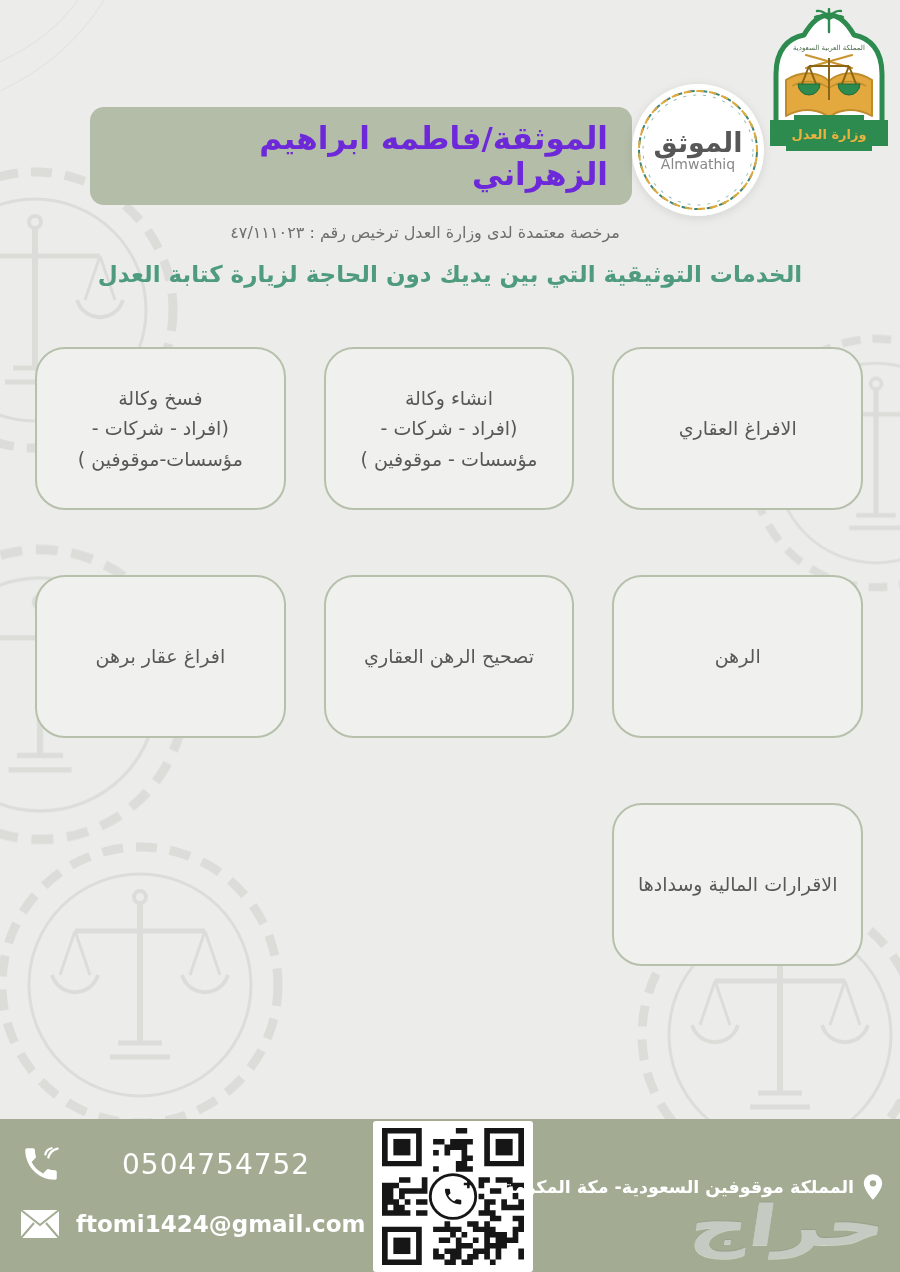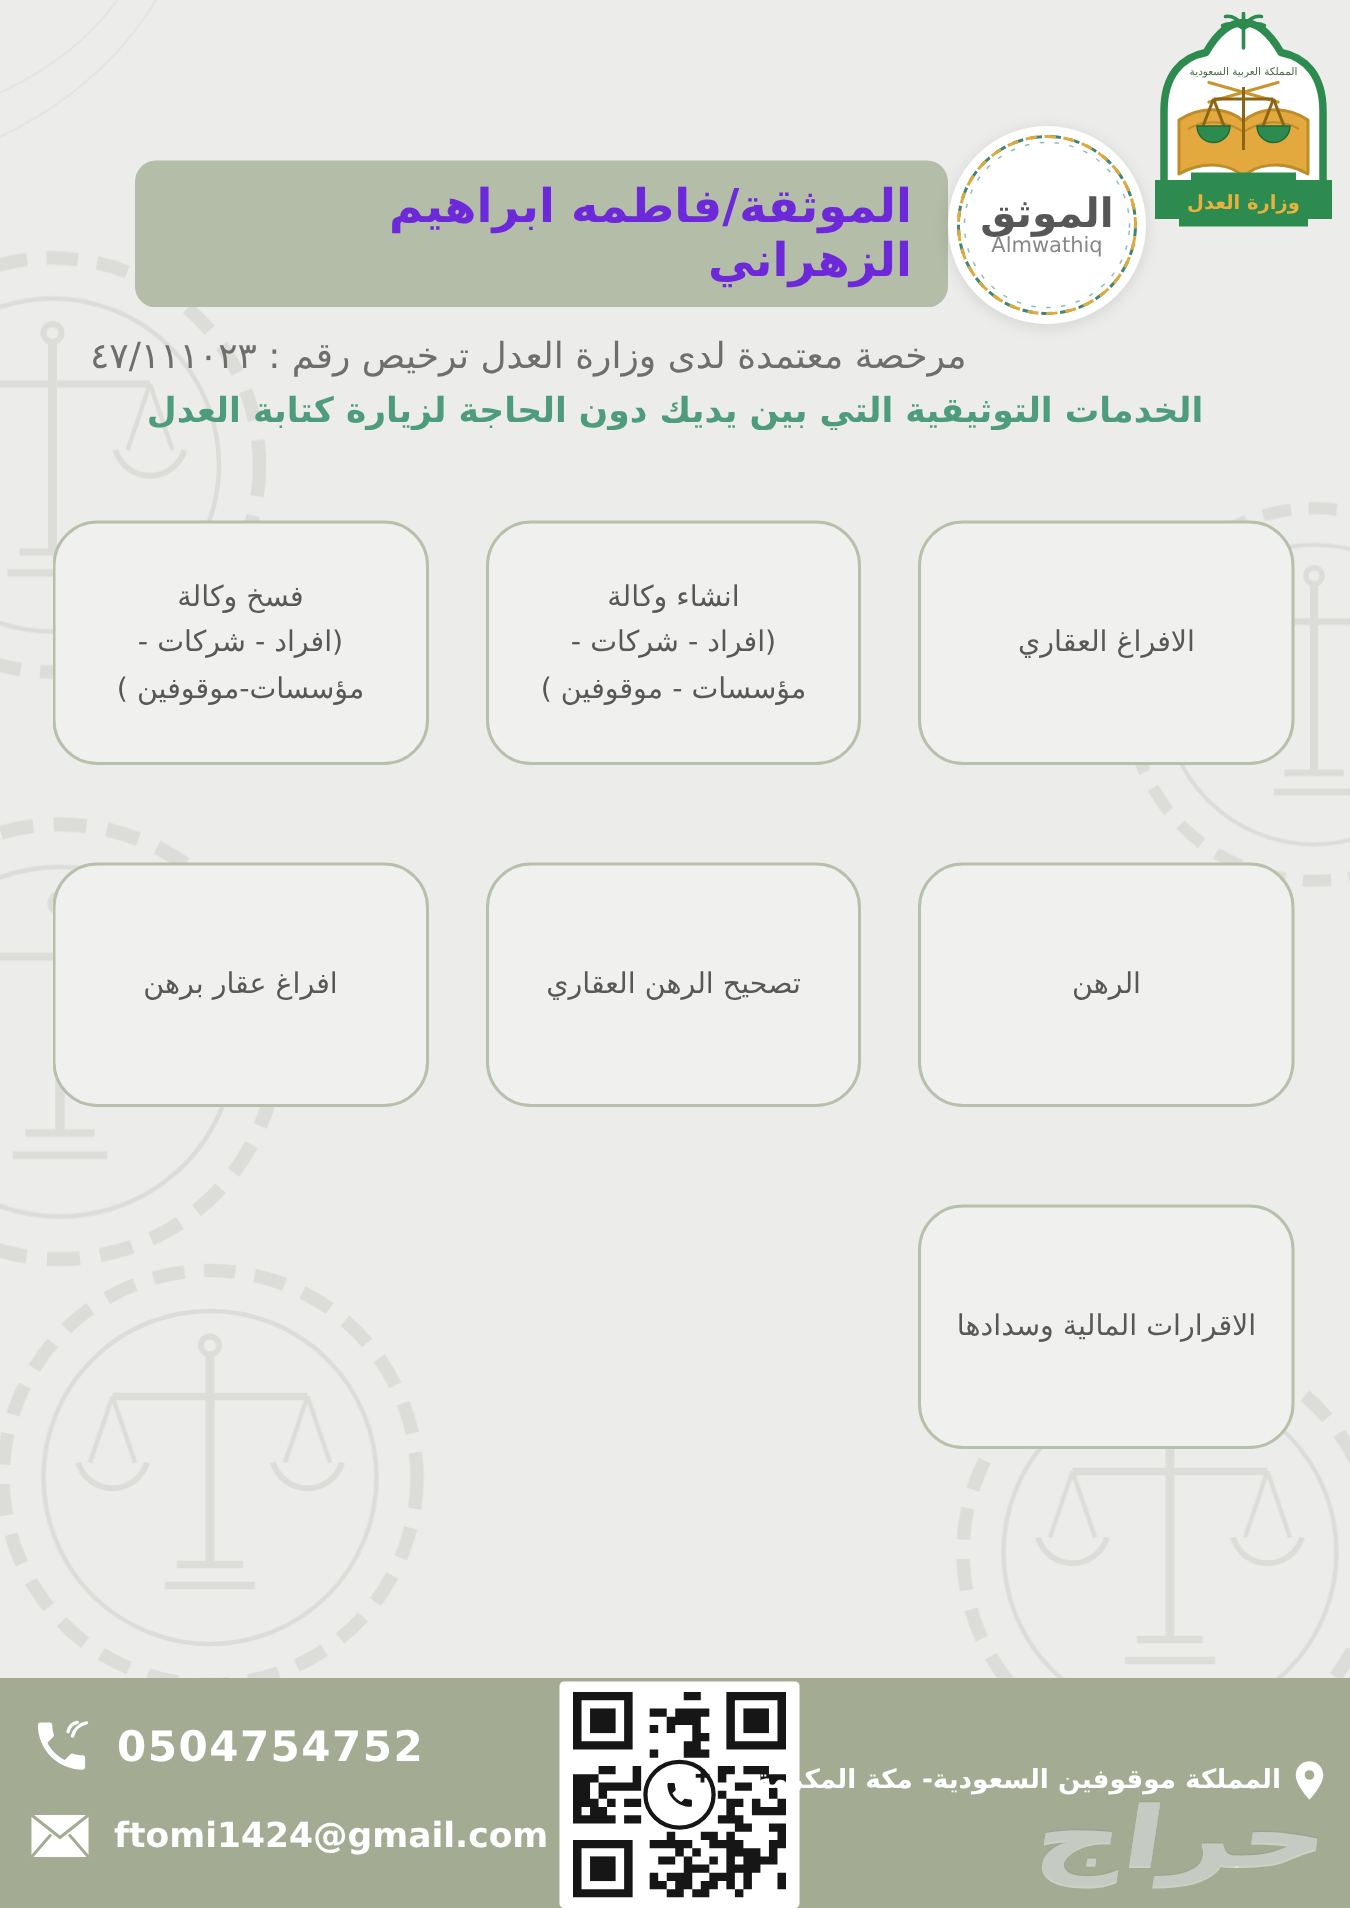--- a/index.html
+++ b/index.html
@@ -8,32 +8,32 @@
   .wm{position:absolute;pointer-events:none;}
   
   .title-bar{position:absolute;left:90px;top:107px;width:542px;height:98px;background:#b3bda7;border-radius:14px;display:flex;align-items:center;}
   .title-bar .t{width:100%;padding:0 24px;font-size:31px;font-weight:700;color:#6d28d9;text-align:right;}
   .badge{position:absolute;left:627px;top:79px;width:142px;height:142px;}
   .badge svg{position:absolute;inset:0;filter:drop-shadow(0 2px 5px rgba(0,0,0,.10));}
   .badge .txt{position:absolute;inset:0;display:flex;flex-direction:column;align-items:center;justify-content:center;gap:0;}
   .badge-title{font-size:27px;font-weight:700;color:#575757;line-height:1;}
   .badge-sub{font-size:14px;color:#878787;direction:ltr;}
   .ministry{position:absolute;left:764px;top:8px;width:130px;height:150px;}
-  .license{position:absolute;top:223px;right:110px;left:60px;text-align:left;direction:rtl;font-size:24px;color:#6e6e6c;}
+  .license{position:absolute;top:223px;right:110px;left:60px;text-align:center;direction:rtl;font-size:16px;color:#6e6e6c;}
   .license span{unicode-bidi:plaintext;}
   .tagline{position:absolute;top:261px;left:0;right:0;text-align:center;font-size:23px;font-weight:700;color:#4e9c7d;}
   
   .cards{position:absolute;top:347px;left:35px;width:828px;display:grid;grid-template-columns:repeat(3,1fr);gap:65px 38px;direction:rtl;}
   .card{height:163px;border:2px solid #b6c0ab;border-radius:30px;background:#f0f1ee;display:flex;align-items:center;justify-content:center;text-align:center;padding:23px 14px;}
   .card .c-label{font-size:19px;color:#585856;line-height:1.6;white-space:pre-line;}
   
   .footer{position:absolute;left:0;top:1119px;width:900px;height:153px;background:#a3ac93;direction:ltr;}
   .row-contact{position:absolute;display:flex;align-items:center;gap:16px;color:#fff;}
   .phone-row{left:20px;top:24px;}
-  .phone-row .v{font-size:28px;font-weight:700;letter-spacing:1px;}
+  .phone-row .v{font-size:28px;font-weight:400;letter-spacing:1px;margin-left:44px;}
   .email-row{left:20px;top:90px;}
   .email-row .v{font-size:23px;font-weight:700;}
   .qr-box{position:absolute;left:373px;top:2px;width:160px;height:151px;background:#fff;border-radius:3px;padding:7px 9px;}
   .qr-box svg{width:100%;height:100%;}
   .loc-row{position:absolute;right:16px;top:54px;display:flex;align-items:center;gap:8px;direction:rtl;color:#fff;}
   .loc-row .v{font-size:17.5px;font-weight:700;}
   .haraj{position:absolute;right:14px;top:74px;font-size:56px;font-weight:700;color:#c8cdc6;opacity:.92;transform:scaleX(1.45) skewX(-6deg);transform-origin:100% 50%;direction:rtl;text-shadow:0 1px 0 rgba(255,255,255,.5),0 -1px 1px rgba(0,0,0,.08);}
 </style>
 </head>
 <body>

